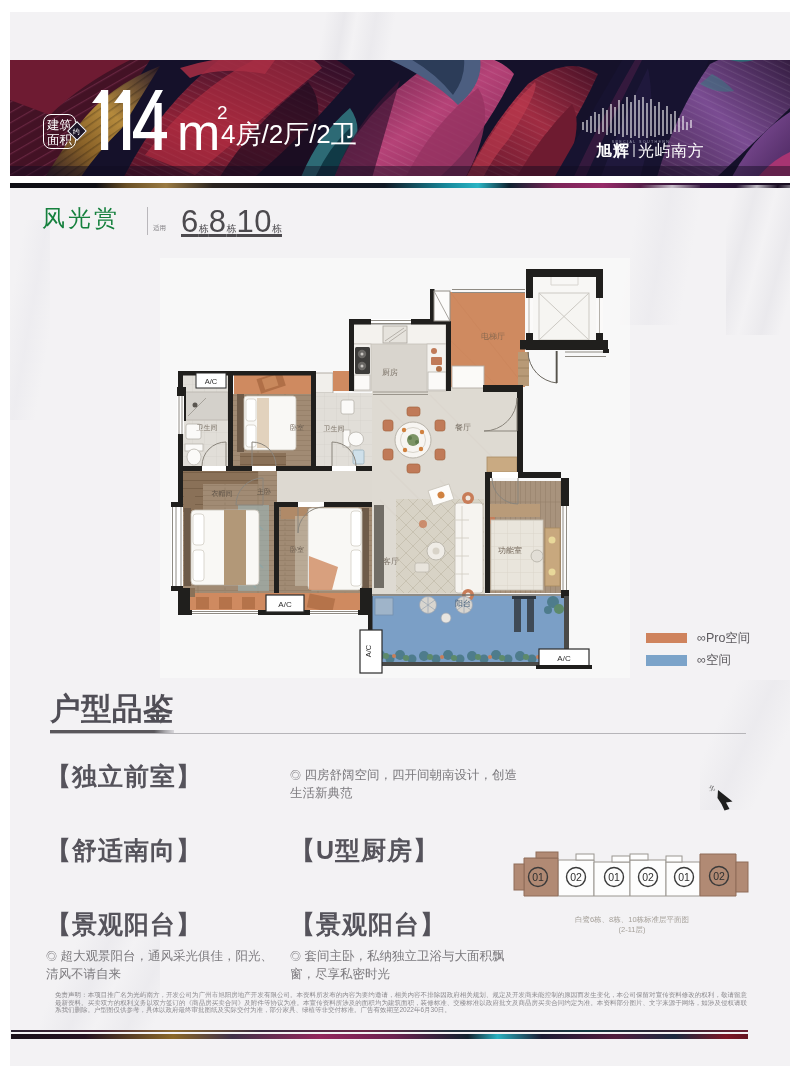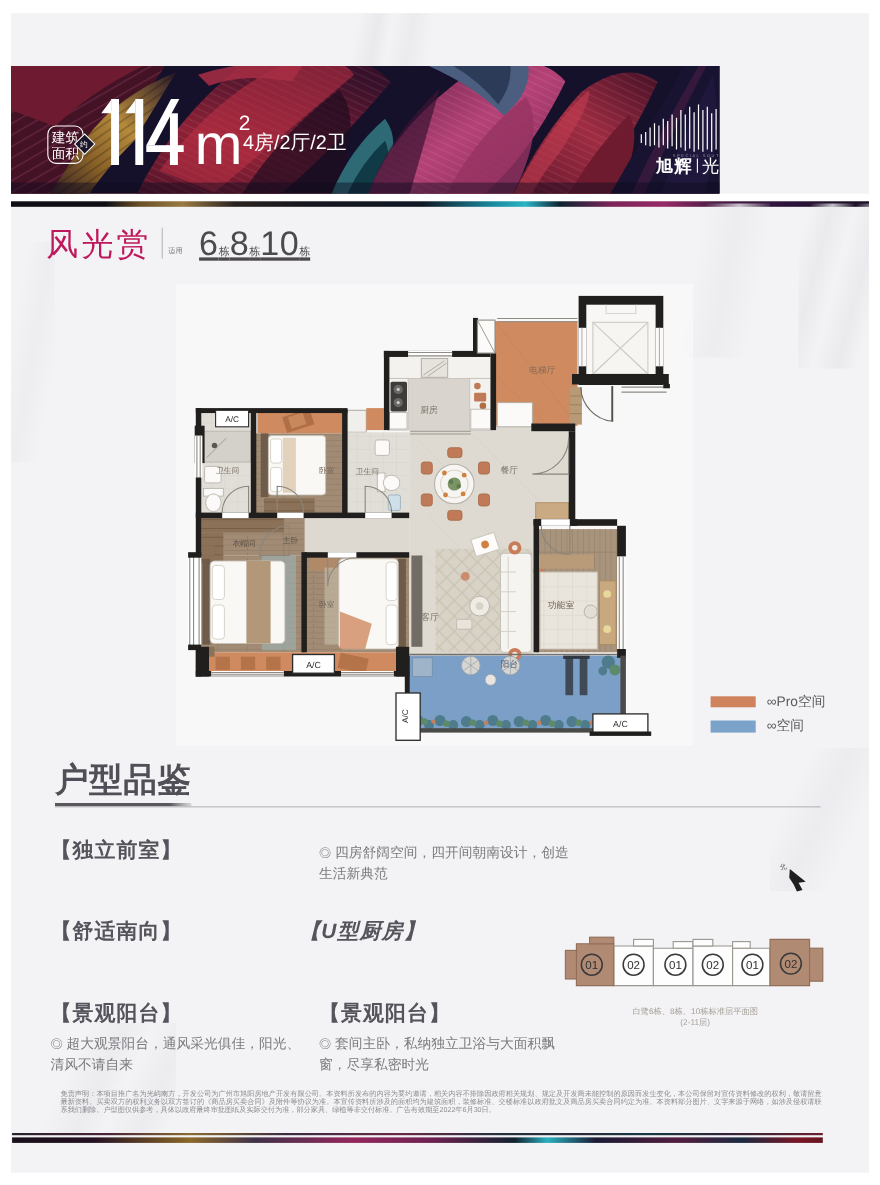--- a/index.html
+++ b/index.html
@@ -2,48 +2,48 @@
 <html lang="zh"><head>
 <meta charset="utf-8">
 <style>
   html,body{margin:0;padding:0;background:#fff;}
   body{width:800px;height:1077px;position:relative;overflow:hidden;
        font-family:"Liberation Sans", sans-serif;}
   .abs{position:absolute;}
   #panel{left:10px;top:12px;width:780px;height:1054px;background:#f3f2f4;}
   .streak{position:absolute;opacity:.8;}
   
-  #hdr{left:10px;top:60px;width:644px;height:116px;overflow:hidden;background:#7f1d1d;}
+  #hdr{left:10px;top:60px;width:780px;height:116px;overflow:hidden;background:#1d4ed8;}
   #hdrwhite{left:10px;top:176px;width:780px;height:6.5px;background:#fff;}
   #hdrbar{left:10px;top:182.5px;width:780px;height:5.5px;background:linear-gradient(90deg,#0e0e14 0%,#0e0e14 11%,#6a5026 15%,#9a7a42 20%,#2a2420 26%,#16161e 34%,#101824 48%,#17899c 56%,#2ab4c4 60%,#0e2230 64%,#7c2458 70%,#962a68 76%,#4c1c44 82%,#2c143c 90%,#180e20 100%);}
   #hdr svg{position:absolute;left:0;top:0;}
   .hbox{position:absolute;left:33px;top:54px;width:31px;height:30px;border:1.5px solid #fff;
         border-radius:8px;color:#fff;font-size:12.5px;line-height:15.5px;text-align:center;
         padding-top:2.5px;letter-spacing:0px;}
   .hdiamond{position:absolute;left:60px;top:64px;width:12px;height:12px;border:1px solid #fff;
         transform:rotate(45deg);background:#1c1628;}
   .hdiamond span{position:absolute;left:0;top:2px;width:12px;text-align:center;
         transform:rotate(-45deg);font-size:7px;color:#fff;}
   .h114{position:absolute;left:82px;top:30px;width:77px;height:60px;}
   .hm{position:absolute;left:167px;top:46px;color:#fff;font-size:52px;line-height:52px;}
   .hsup{position:absolute;left:207px;top:42px;color:#fff;font-size:19px;}
-  .hrooms{position:absolute;left:211px;top:57px;color:#fff;font-size:18px;letter-spacing:0px;}
+  .hrooms{position:absolute;left:211px;top:57px;color:#fff;font-size:26px;letter-spacing:0px;}
   .hlogo{position:absolute;left:565px;top:33px;width:130px;height:90px;color:#fff;text-decoration:underline;}
   
-  .s1title{left:42px;top:203px;font-size:29px;color:#be185d;letter-spacing:3px;}
+  .s1title{left:42px;top:203px;font-size:23px;color:#15803d;letter-spacing:3px;}
   .s1bar{left:147px;top:207px;width:1px;height:28px;background:#b9b7bb;}
   .s1tiny{left:153px;top:224px;font-size:6.5px;color:#7a787c;}
   .s1nums{left:181px;top:206px;color:#4c4a4e;font-size:31px;line-height:31px;letter-spacing:0.5px;text-decoration:underline;}
   .s1nums .dong{font-size:10px;color:#4c4a4e;letter-spacing:0;}
   
   .s2title{left:50px;top:689px;font-size:30.5px;color:#504e56;font-weight:bold;letter-spacing:0.5px;}
   .s2bar{left:50px;top:730px;width:124px;height:2.5px;
          background:linear-gradient(90deg,#59575b 0%,#59575b 84%,#a9a8ac 93%,#d8d7db 100%);}
   .feat{position:absolute;width:252px;}
-  .feat h3{margin:0;font-size:19px;color:#55535b;letter-spacing:1px;font-weight:600;}
+  .feat h3{margin:0;font-size:25px;color:#55535b;letter-spacing:1px;font-weight:600;}
   .feat p{margin:6px 0 0 0;font-size:12.5px;color:#7b797d;line-height:18px;}
   .feat p .ring{font-size:11px;}
   
   #fine{left:55px;top:991px;width:692px;font-size:6.5px;color:#8d8b8f;line-height:7.6px;
         text-align:justify;word-break:break-all;}
   
   #bar1{left:11px;top:1030px;width:737px;height:2px;
     background:linear-gradient(90deg,#2a2130,#4a2438 12%,#8a6a32 22%,#3a2a40 34%,#6a2848 48%,#23303c 60%,#2c2838 70%,#133a42 78%,#312436 88%,#6a2030 100%);}
   #bar2{left:11px;top:1034px;width:737px;height:5px;
     background:linear-gradient(90deg,#191019,#241122 10%,#8a6828 22%,#403148 30%,#93265c 42%,#6c2150 52%,#12222e 62%,#2ab0c0 66%,#1b1b33 72%,#511d3d 82%,#1c2a40 90%,#7c1626 97%,#641420 100%);}
@@ -594,21 +594,21 @@
 
 <div class="feat" style="left:46px;top:760px;">
   <h3>【独立前室】</h3>
 </div>
 <div class="feat" style="left:290px;top:760px;">
   <p><span class="ring">◎</span> 四房舒阔空间，四开间朝南设计，创造<br>生活新典范</p>
 </div>
 <div class="feat" style="left:46px;top:834px;">
   <h3>【舒适南向】</h3>
 </div>
-<div class="feat" style="left:272px;top:834px;font-style:italic;">
+<div class="feat" style="left:290px;top:834px;">
   <h3>【U型厨房】</h3>
 </div>
 <div class="feat" style="left:46px;top:908px;">
   <h3>【景观阳台】</h3>
   <p><span class="ring">◎</span> 超大观景阳台，通风采光俱佳，阳光、<br>清风不请自来</p>
 </div>
 <div class="feat" style="left:290px;top:908px;">
   <h3>【景观阳台】</h3>
   <p><span class="ring">◎</span> 套间主卧，私纳独立卫浴与大面积飘<br>窗，尽享私密时光</p>
 </div>

